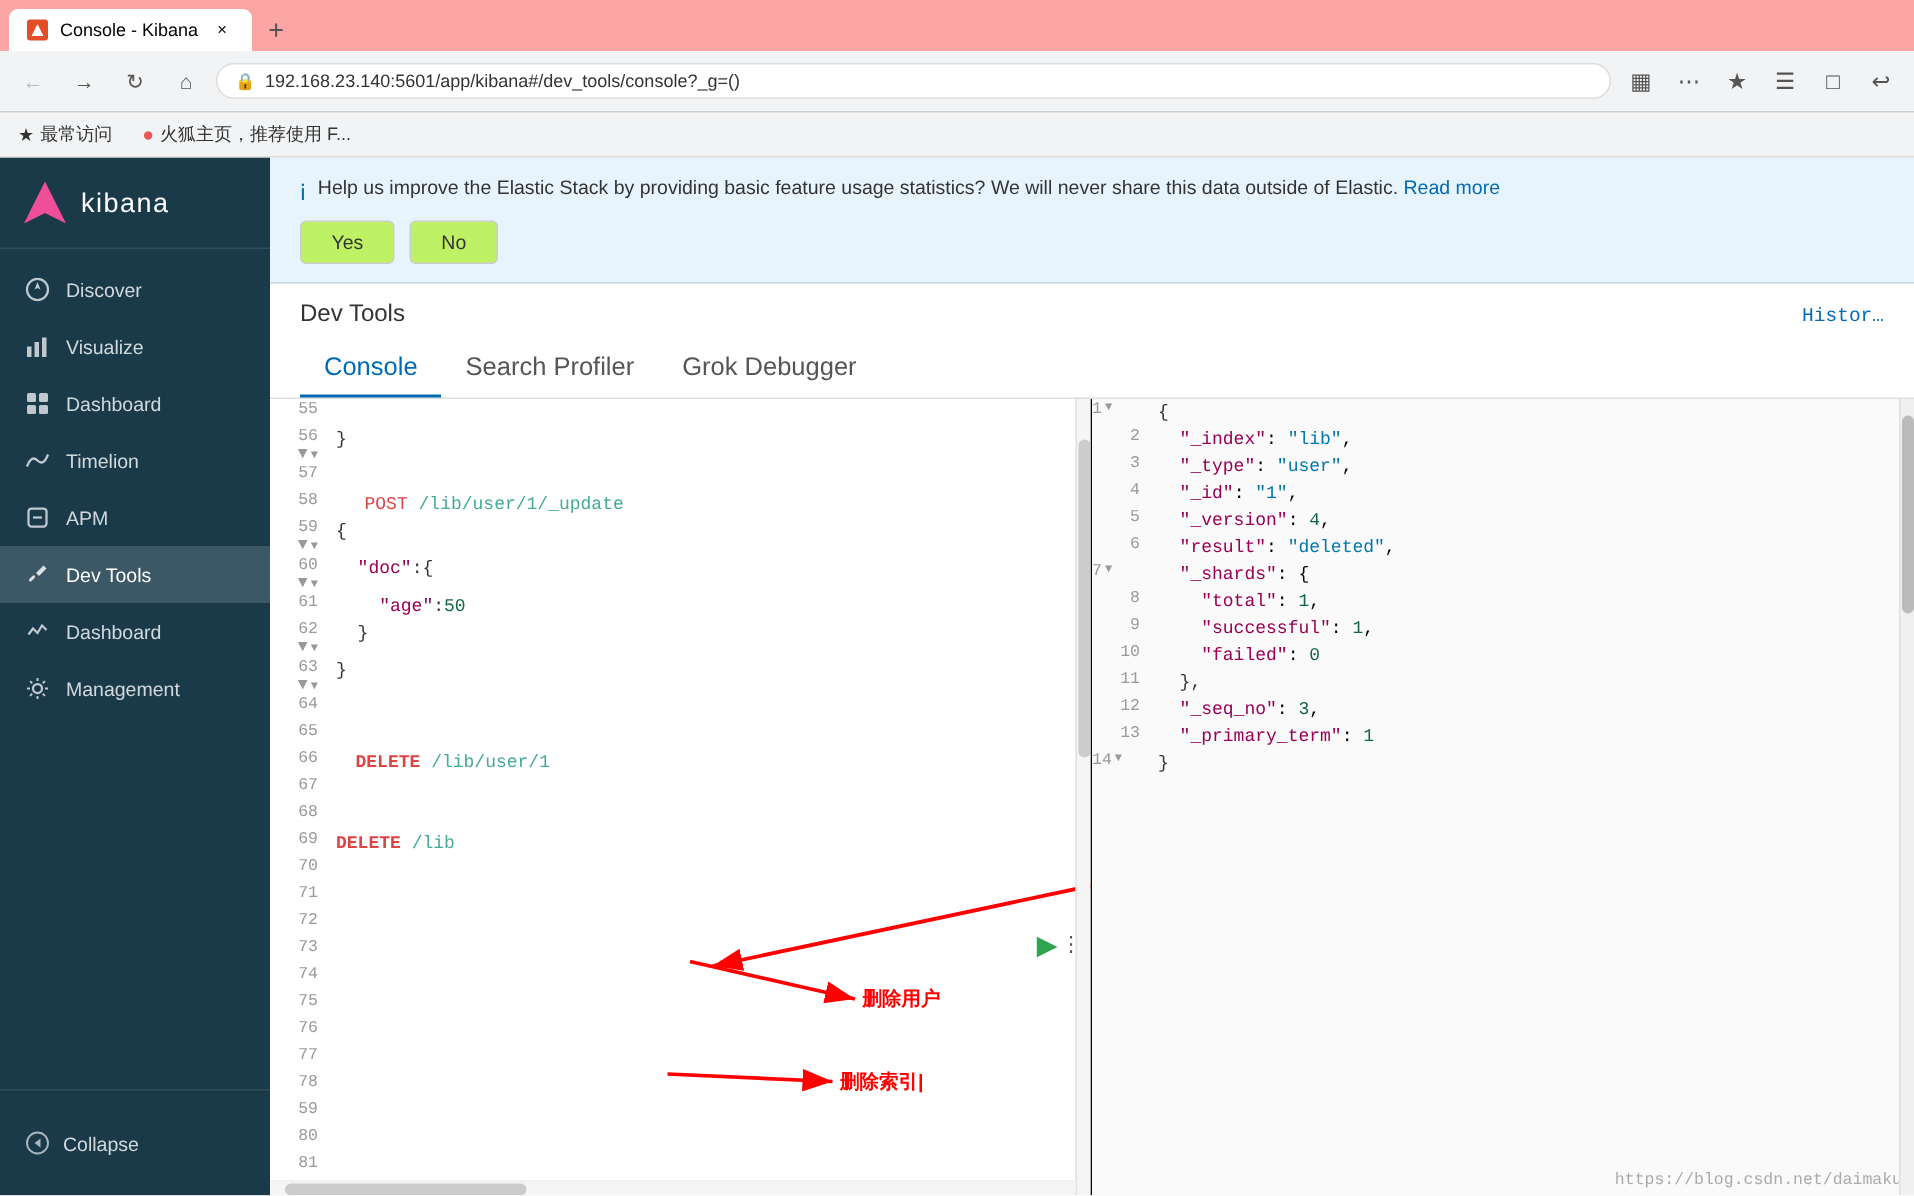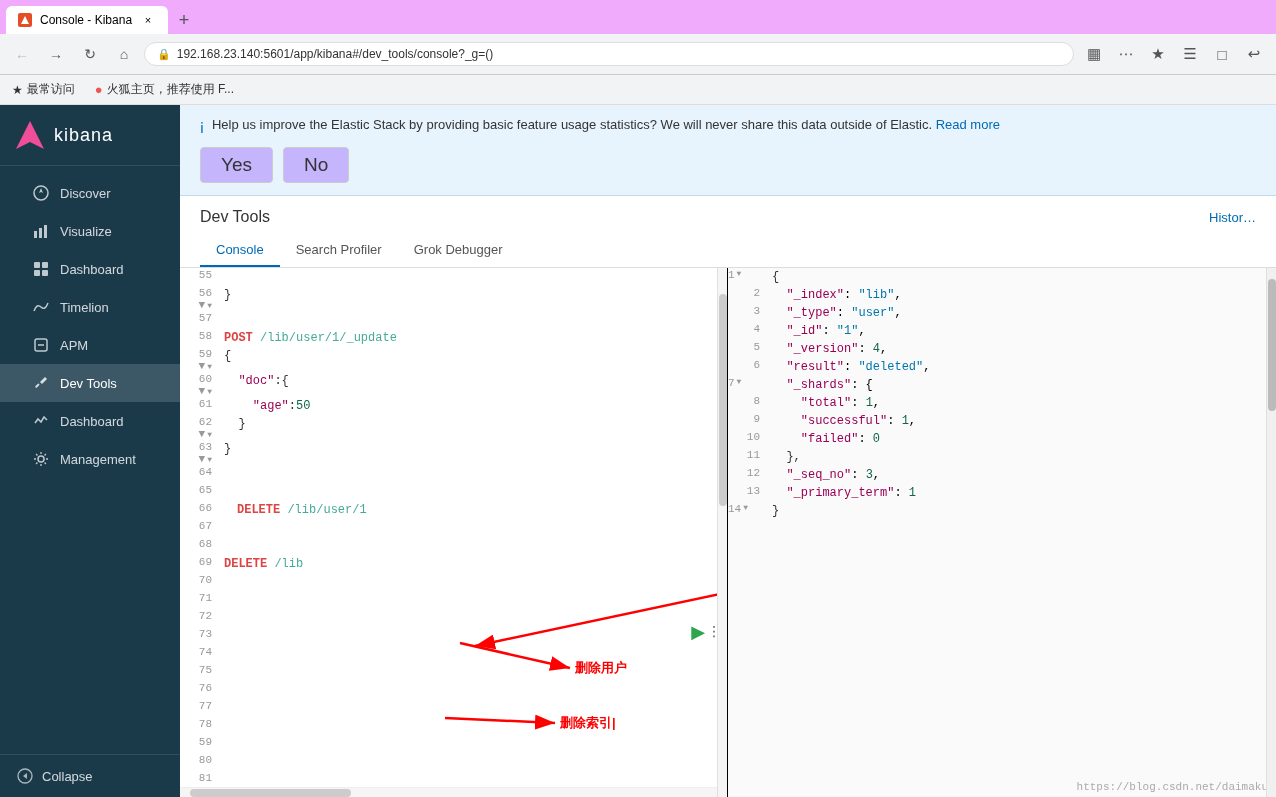--- a/index.html
+++ b/index.html
@@ -1,19 +1,19 @@
 <!DOCTYPE html>
 <html><head>
   <meta charset="utf-8">
   <style>
     * { box-sizing: border-box; margin: 0; padding: 0; }
     body { font-family: 'Segoe UI', Arial, sans-serif; font-size: 13px; background: #f5f5f5; display: flex; flex-direction: column; height: 797px; overflow: hidden; }
 
     
-    .browser-chrome { background: #f0abfc; flex-shrink: 0; }
+    .browser-chrome { background: #fca5a5; flex-shrink: 0; }
     .browser-tab-bar { display: flex; align-items: flex-end; padding: 6px 0 0 6px; gap: 2px; }
     .browser-tab { display: flex; align-items: center; background: white; padding: 6px 12px; border-radius: 6px 6px 0 0; gap: 8px; min-width: 160px; font-size: 13px; }
     .browser-tab .tab-favicon { width: 14px; height: 14px; background: #e44d26; border-radius: 2px; display: flex; align-items: center; justify-content: center; }
     .browser-tab .tab-favicon::before { content: ''; width: 8px; height: 8px; background: white; clip-path: polygon(50% 0%, 0% 100%, 100% 100%); }
     .browser-tab .tab-title { flex: 1; font-size: 12px; }
     .browser-tab .tab-close { width: 16px; height: 16px; display: flex; align-items: center; justify-content: center; border-radius: 50%; font-size: 11px; cursor: pointer; }
     .new-tab-btn { width: 28px; height: 28px; display: flex; align-items: center; justify-content: center; border-radius: 50%; cursor: pointer; font-size: 18px; color: #555; }
 
     .browser-toolbar { background: #f1f3f4; display: flex; align-items: center; padding: 6px 8px; gap: 6px; border-bottom: 1px solid #ccc; }
     .nav-btn { width: 28px; height: 28px; border-radius: 50%; display: flex; align-items: center; justify-content: center; cursor: pointer; color: #555; font-size: 14px; }
@@ -28,58 +28,58 @@
 
     
     .app-layout { display: flex; flex: 1; overflow: hidden; }
 
     
     .sidebar { width: 180px; background: #1a3a4a; flex-shrink: 0; display: flex; flex-direction: column; color: white; }
     .sidebar-logo { padding: 16px; display: flex; align-items: center; gap: 10px; border-bottom: 1px solid rgba(255,255,255,0.1); }
     .kibana-logo { width: 28px; height: 28px; background: #f04e98; clip-path: polygon(50% 0%, 0% 100%, 50% 75%, 100% 100%); }
     .logo-text { font-size: 18px; font-weight: 300; color: white; letter-spacing: 1px; }
     .sidebar-nav { flex: 1; padding: 8px 0; }
-    .nav-item { display: flex; align-items: center; gap: 10px; padding: 10px 32px; cursor: pointer; color: rgba(255,255,255,0.8); font-size: 13px; }
+    .nav-item { display: flex; align-items: center; gap: 10px; padding: 10px 16px; cursor: pointer; color: rgba(255,255,255,0.8); font-size: 13px; }
     .nav-item.active { background: rgba(255,255,255,0.15); color: white; }
     .nav-icon { width: 18px; height: 18px; display: flex; align-items: center; justify-content: center; opacity: 0.9; }
-    .sidebar-bottom { padding: 12px 16px; border-top: 1px solid rgba(255,255,255,0.1); display: flex; align-items: center; gap: 8px; cursor: pointer; color: rgba(255,255,255,0.8); font-size: 13px; }
+    .sidebar-bottom { padding: 26px 16px; border-top: 1px solid rgba(255,255,255,0.1); display: flex; align-items: center; gap: 8px; cursor: pointer; color: rgba(255,255,255,0.8); font-size: 13px; }
 
     
     .main-content { flex: 1; background: white; display: flex; flex-direction: column; overflow: hidden; }
 
     
     .info-banner { background: #e8f4fd; border-bottom: 1px solid #c5d9e8; padding: 12px 20px; display: flex; flex-direction: column; gap: 10px; flex-shrink: 0; }
     .info-banner-text { display: flex; align-items: flex-start; gap: 8px; font-size: 13px; color: #333; }
     .info-icon { color: #006bb4; font-size: 15px; }
     .read-more { color: #006bb4; text-decoration: none; }
     .banner-buttons { display: flex; gap: 10px; }
-    .banner-btn { padding: 6px 20px; border: 1px solid #ccc; border-radius: 4px; background: #c4b5fd; cursor: pointer; font-size: 19px; color: #333; }
+    .banner-btn { padding: 6px 20px; border: 1px solid #ccc; border-radius: 4px; background: #bef264; cursor: pointer; font-size: 13px; color: #333; }
 
     
     .devtools-header { padding: 12px 20px 0; border-bottom: 1px solid #ddd; flex-shrink: 0; }
     .devtools-title { font-size: 16px; color: #333; font-weight: 400; margin-bottom: 8px; display: flex; justify-content: space-between; align-items: center; }
-    .history-link { font-size: 13px; color: #006bb4; cursor: pointer; }
+    .history-link { font-size: 13px; color: #006bb4; cursor: pointer; font-family: Liberation Mono, monospace; }
     .devtools-tabs { display: flex; gap: 0; }
-    .tab-item { padding: 8px 16px; cursor: pointer; font-size: 13px; color: #555; border-bottom: 2px solid transparent; }
+    .tab-item { padding: 8px 16px; cursor: pointer; font-size: 17px; color: #555; border-bottom: 2px solid transparent; }
     .tab-item.active { color: #006bb4; border-bottom: 2px solid #006bb4; }
 
     
     .console-area { display: flex; flex: 1; overflow: hidden; font-family: 'Courier New', Courier, monospace; font-size: 12px; }
 
     
     .editor-panel { width: 50%; border-right: 1px solid #000000; display: flex; flex-direction: column; overflow: hidden; position: relative; }
     .editor-content { flex: 1; overflow: auto; background: #fff; position: relative; }
 
     .line-block { display: flex; min-height: 18px; }
     .line-number { width: 40px; text-align: right; padding-right: 8px; color: #999; user-select: none; flex-shrink: 0; font-size: 11px; padding-top: 1px; }
     .line-number.has-indicator { position: relative; }
     .line-number.has-indicator::after { content: '▼'; font-size: 8px; color: #999; margin-left: 2px; }
     .line-content { flex: 1; padding-left: 4px; white-space: pre; color: #333; line-height: 18px; }
     .keyword-delete { color: #d44; font-weight: bold; }
-    .keyword-post { color: #d44; font-weight: bold; }
+    .keyword-post { color: #d44; font-weight: normal; margin-left: 19px; }
     .url-text { color: #4a9; }
     .json-key { color: #905; }
     .json-number { color: #164; }
     .json-brace { color: #333; }
 
     .run-btn { position: absolute; right: 20px; background: transparent; border: none; cursor: pointer; color: #2ea44f; font-size: 18px; }
 
     
     .output-panel { flex: 1; background: #fafafa; overflow: auto; display: flex; flex-direction: column; position: relative; }
     .output-content { flex: 1; overflow: auto; }

